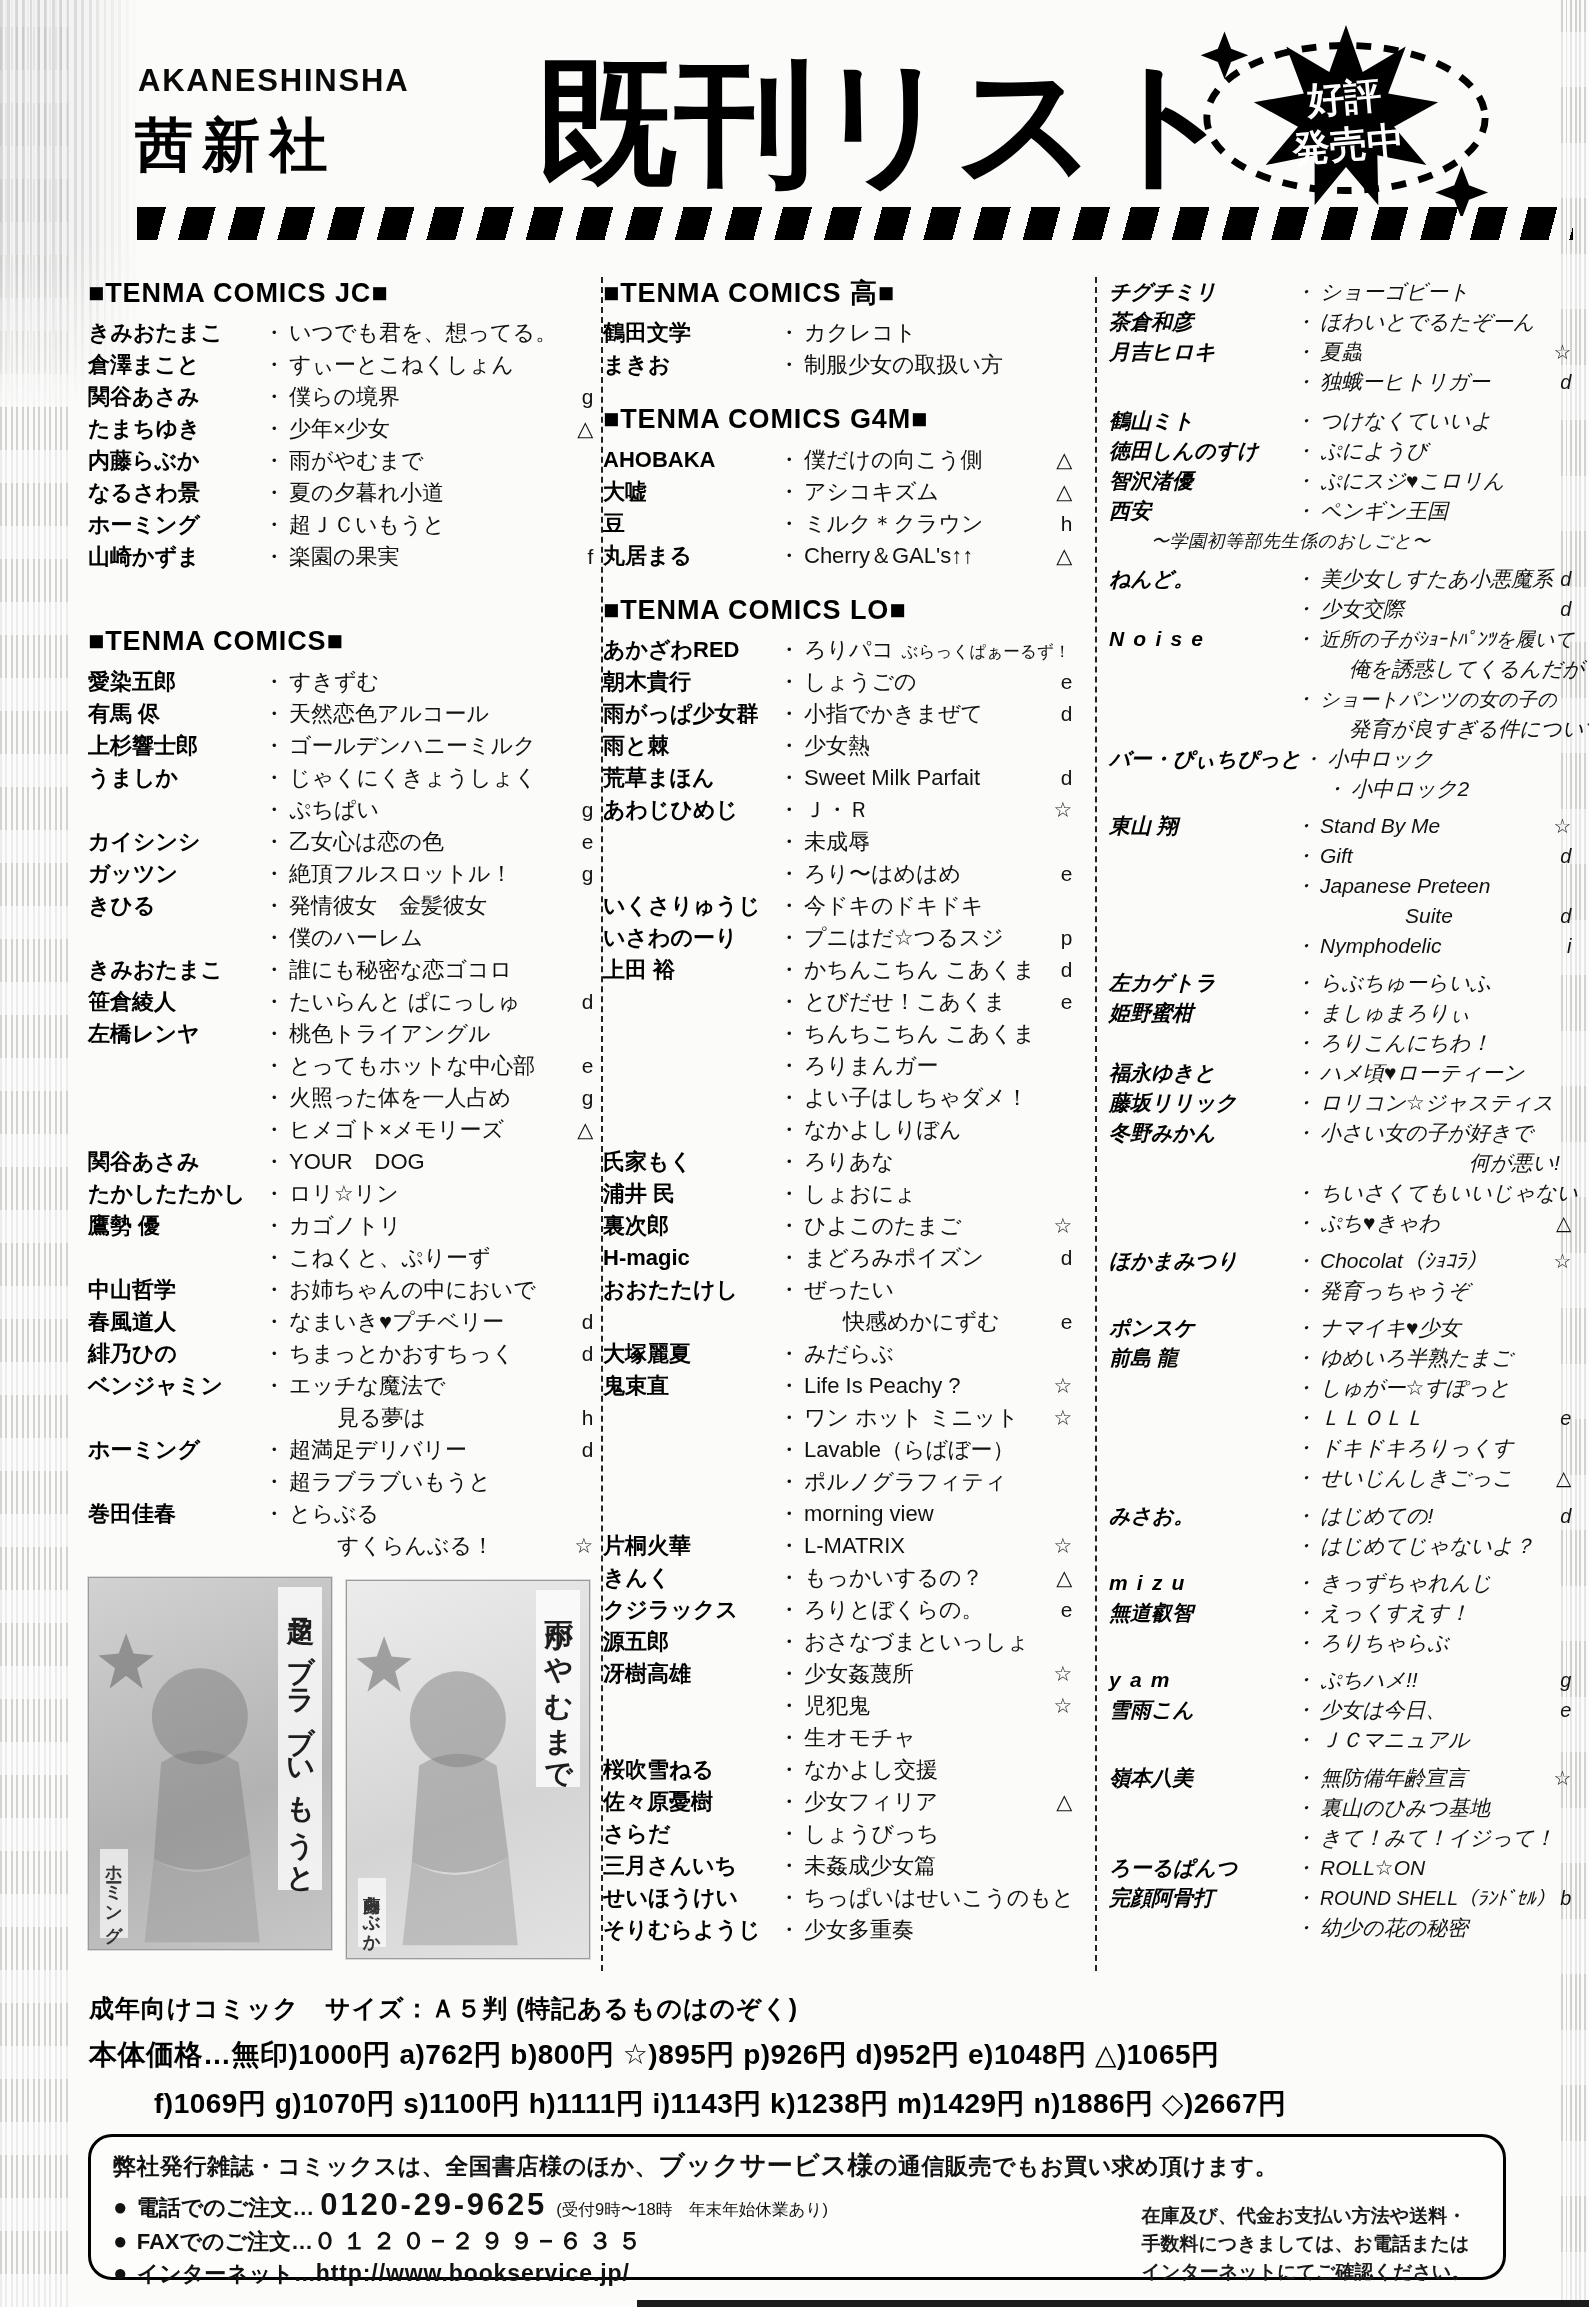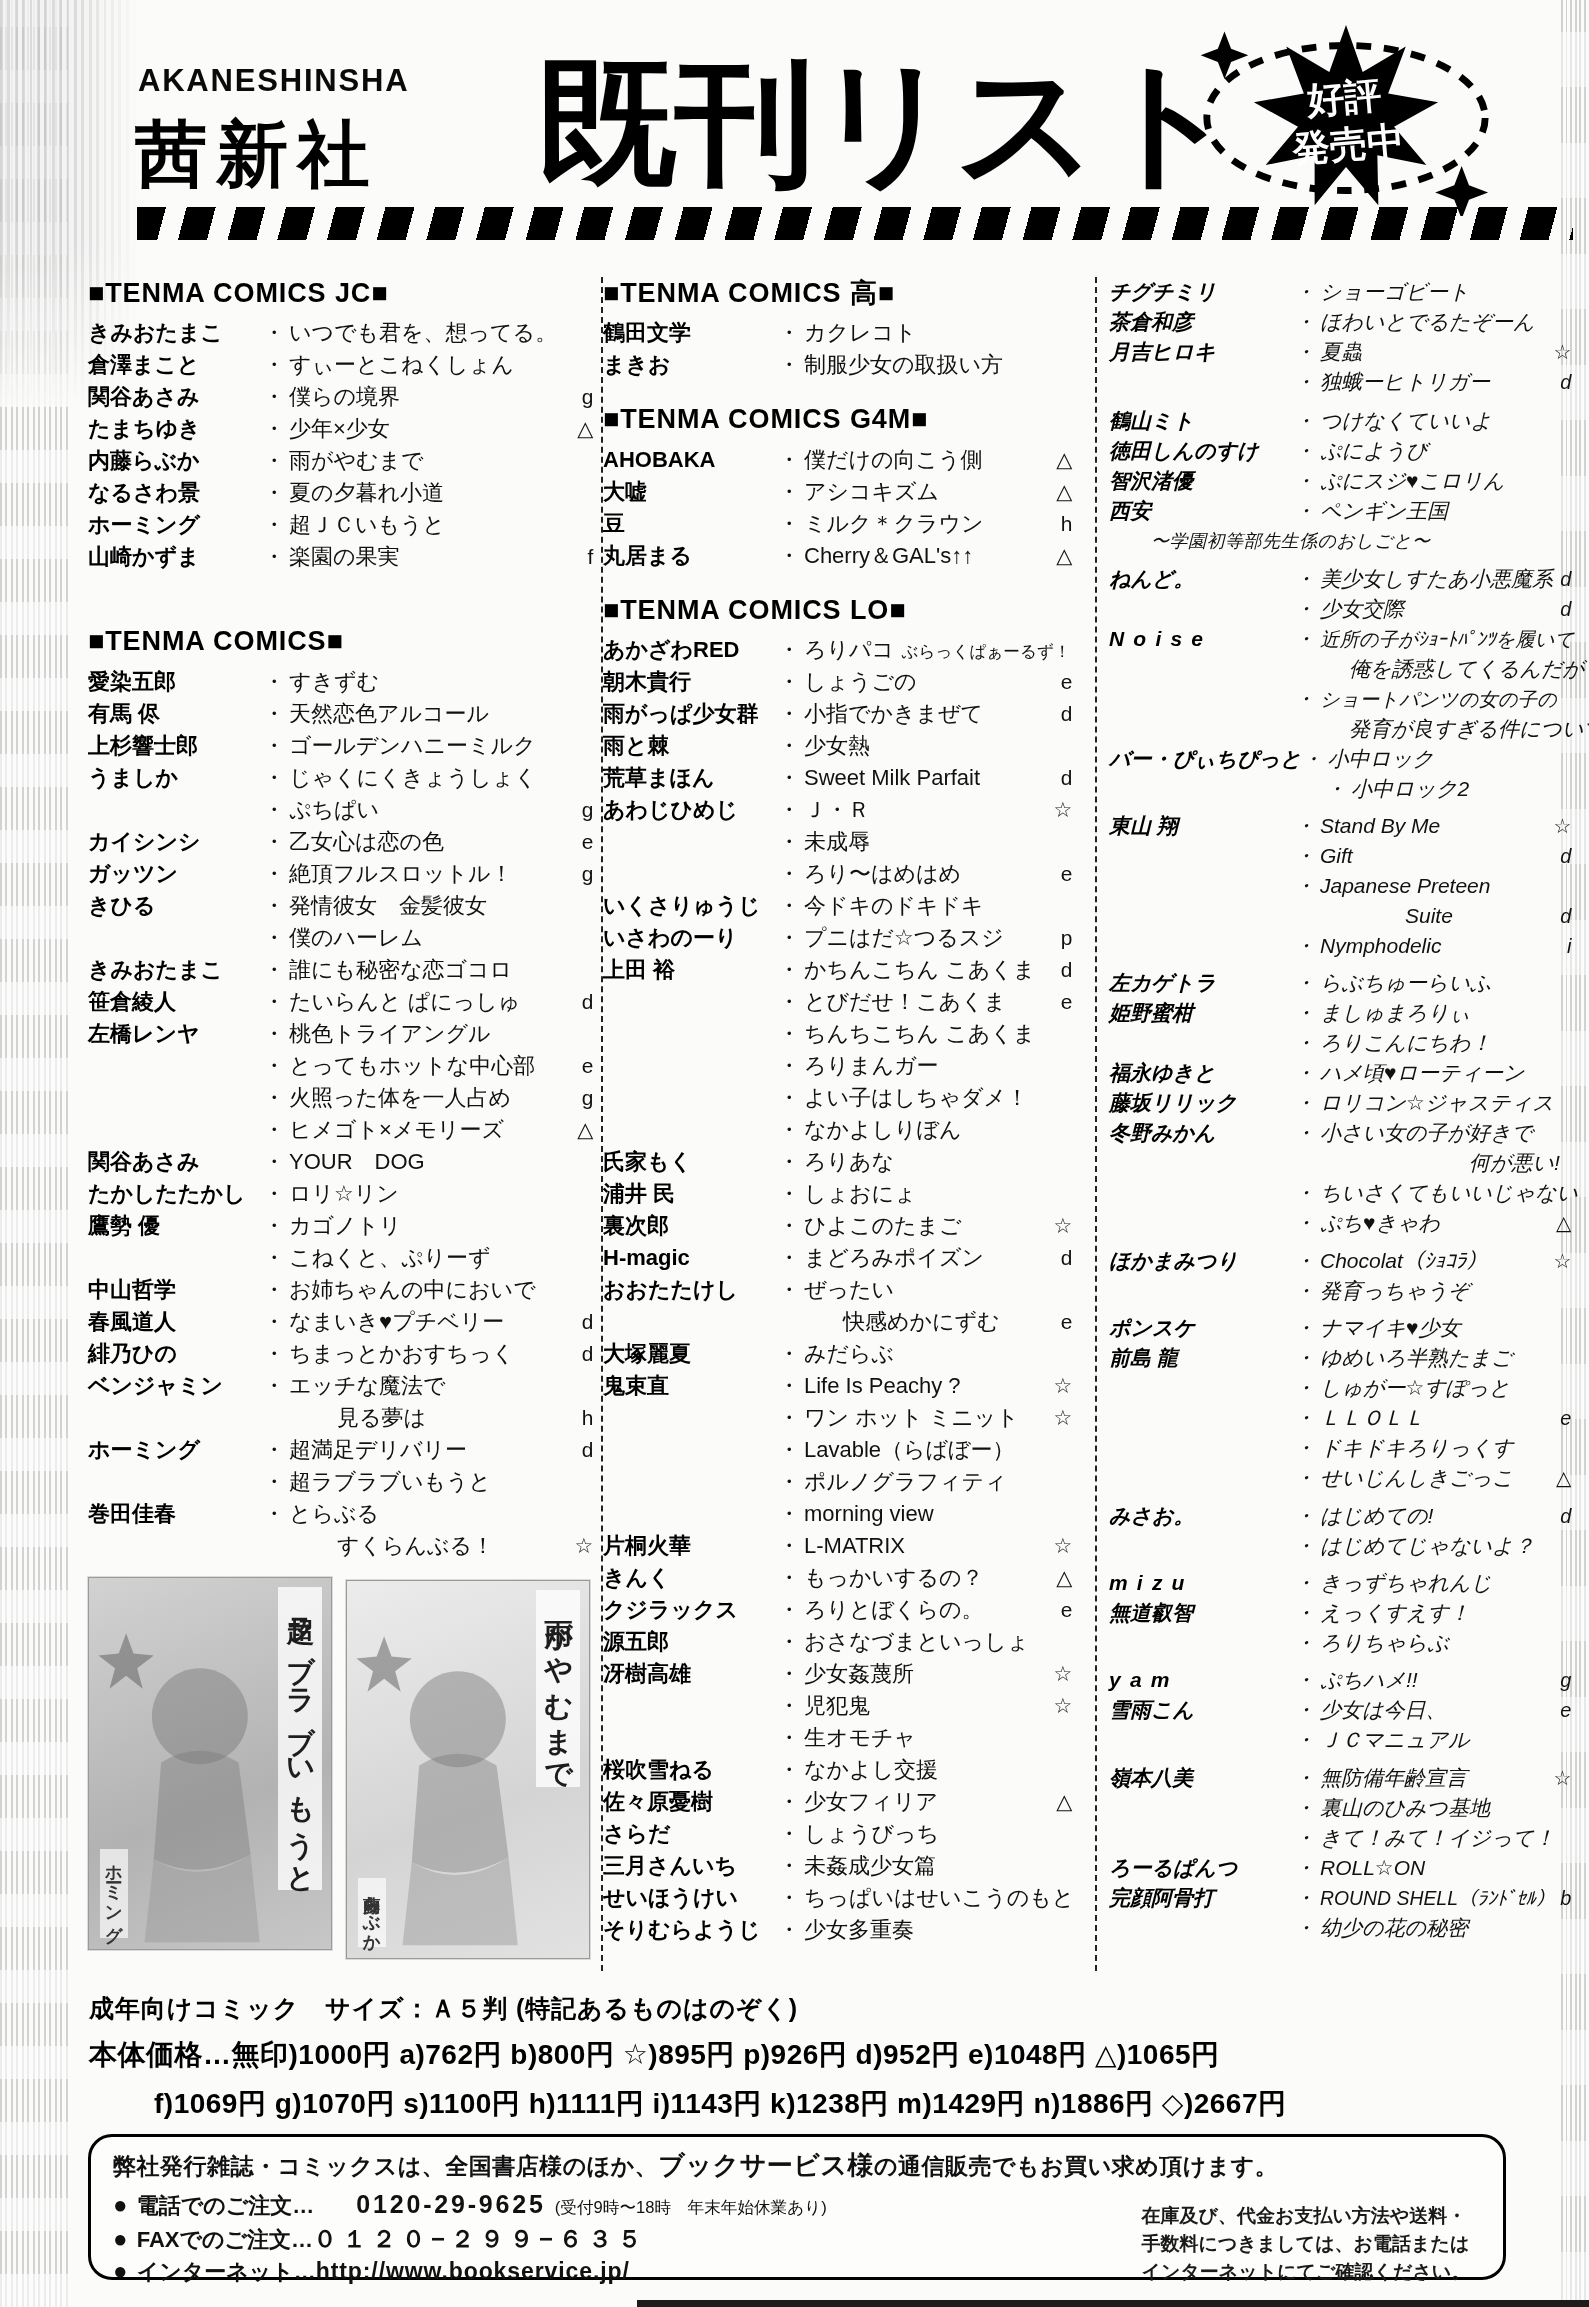--- a/index.html
+++ b/index.html
@@ -20,21 +20,21 @@
       repeating-linear-gradient(90deg, rgba(40,40,40,.4) 0 1.8px, rgba(0,0,0,0) 1.8px 4.6px);}
   .corner-tone{position:absolute;left:0;top:0;width:138px;height:406px;opacity:.6;pointer-events:none;
     background:
       linear-gradient(90deg, rgba(255,255,255,0) 55%, #fbfbfa),
       linear-gradient(180deg, rgba(255,255,255,0) 60%, #fbfbfa),
       repeating-linear-gradient(90deg,#c6c6c6 0 2.8px,#efefef 2.8px 7.4px);}
   .scan-bar{position:absolute;left:637px;right:0;bottom:0;height:7.4px;background:#1c1c1c;}
 
   
   .romaji{position:absolute;left:138px;top:63px;font-size:31px;font-weight:700;letter-spacing:1.8px;color:#0a0a0a;}
-  .publisher{position:absolute;left:135px;top:107px;font-size:72px;font-weight:900;letter-spacing:9.2px;color:#000;font-family:Liberation Mono, monospace;}
+  .publisher{position:absolute;left:135px;top:107px;font-size:58px;font-weight:900;letter-spacing:9.2px;color:#000;font-family:Liberation Mono, monospace;}
   .list-title{position:absolute;left:537px;top:29.5px;font-size:140px;font-weight:900;letter-spacing:-1.8px;color:#000;transform:scaleY(.98);}
   .dash-divider{position:absolute;left:137px;top:207px;width:1436px;height:33px;
     background:repeating-linear-gradient(105deg,#000 0 28px,rgba(0,0,0,0) 28px 48px);}
   .badge{position:absolute;left:1189px;top:20px;width:314px;height:196px;}
 
   
   .vsep{position:absolute;top:277px;height:1694px;border-left:2.8px dashed #222;}
   .vsep-1{left:601px;} .vsep-2{left:1095px;}
   .col{position:absolute;top:277px;}
   .colA{left:88px;width:509px;font-size:22px;}
@@ -75,21 +75,21 @@
 
   
   .order-box{position:absolute;left:88px;top:2134px;width:1418px;height:146px;
     border:3.7px solid #000;border-radius:24px;background:#fdfdfc;padding:11px 18.5px 9.2px 22px;box-sizing:border-box;}
   .order-intro{font-size:23px;font-weight:600;letter-spacing:0.5px;}
   .order-intro b{font-size:26px;font-weight:900;}
   .order-body{display:flex;margin-top:5.5px;}
   .order-lines{flex:1;}
   .order-line{font-size:22px;line-height:31px;font-weight:600;}
   .bdot{font-size:24px;margin-right:9.2px;}
-  .phone{font-size:25px;font-weight:900;letter-spacing:2.8px;margin-left:36px;}
+  .phone{font-size:31px;font-weight:900;letter-spacing:2.8px;}
   .phone-note{font-size:16.6px;margin-left:9.2px;font-weight:500;}
   .fax{font-size:24px;letter-spacing:5.5px;font-weight:600;}
   .web{font-size:23px;letter-spacing:0.9px;}
   .order-note{flex:none;width:343px;font-size:19px;line-height:28px;font-weight:600;color:#1a1a1a;padding-top:13px;}
 </style>
 </head>
 <body>
 
 <div class="edge edge-left"></div>
 <div class="edge edge-right"></div>

